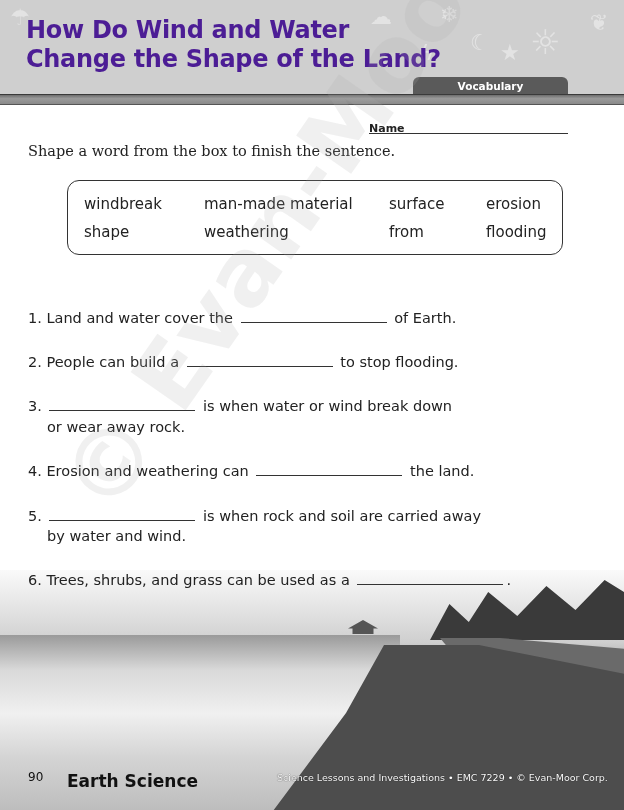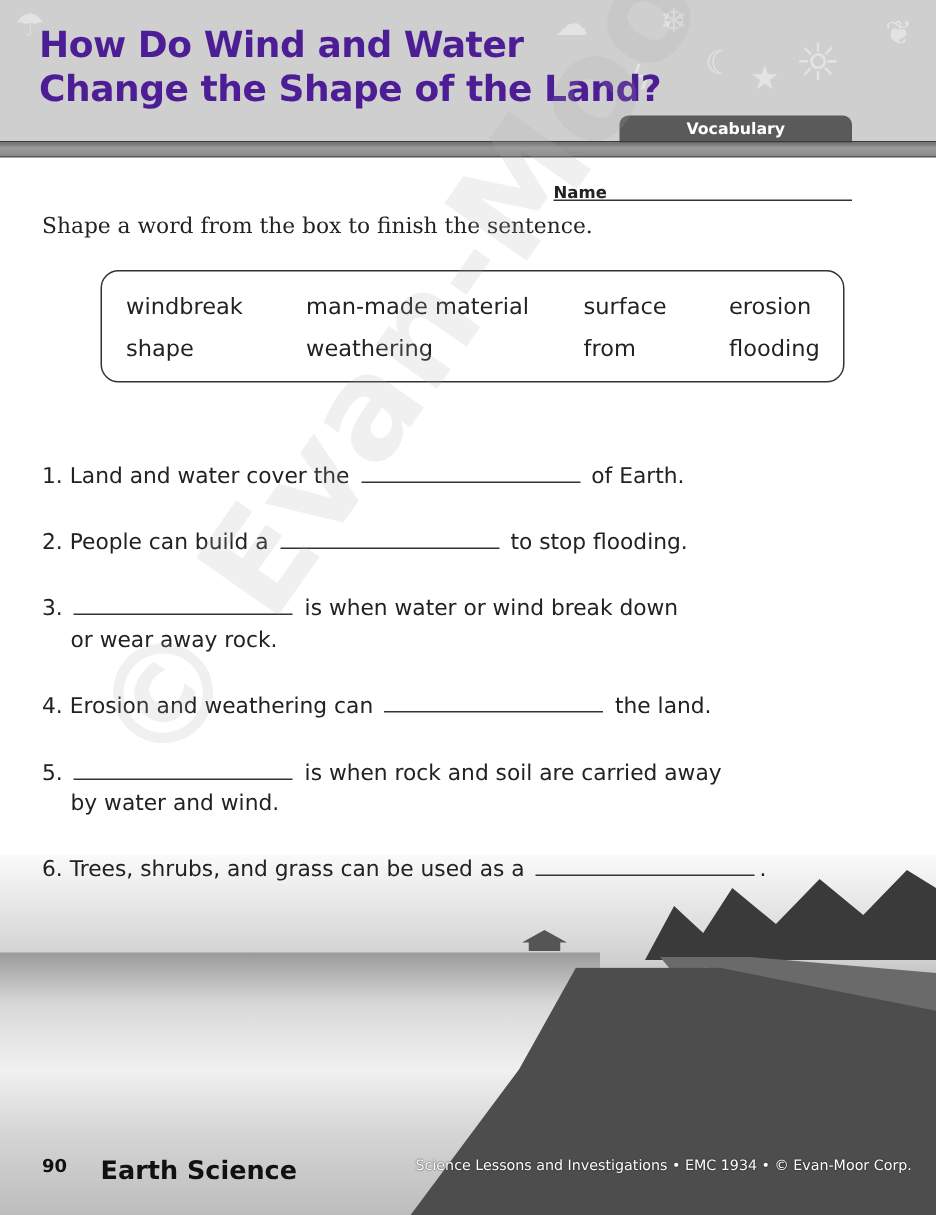--- a/index.html
+++ b/index.html
@@ -17,21 +17,21 @@
   .q { position:absolute; left:28px; font-size:14.5px; color:#222; white-space:nowrap;margin-top:24px; }
   .blank { display:inline-block; border-bottom:1px solid #333; height:1px; vertical-align:baseline; margin:0 3px; }
   .photo { position:absolute; left:0; top:570px; width:624px; height:240px; overflow:hidden;
     background:linear-gradient(180deg,#fafafa 0%,#dedede 20%,#cfcfcf 30%,#bcbcbc 35%,#e8e8e8 45%,#d0d0d0 60%,#bdbdbd 80%,#a8a8a8 100%); }
   .sea { position:absolute; left:0; top:65px; width:400px; height:175px; background:linear-gradient(180deg,#9a9a9a 0%,#d9d9d9 20%,#f0f0f0 45%,#d4d4d4 70%,#bdbdbd 100%); }
   .rocks { position:absolute; left:270px; top:75px; width:380px; height:170px; background:#4d4d4d; clip-path:polygon(30% 0,55% 0,100% 20%,100% 100%,0 100%,20% 40%); }
   .road { position:absolute; left:440px; top:68px; width:200px; height:120px; background:#6a6a6a; clip-path:polygon(0 0,30% 0,100% 10%,100% 100%,55% 100%,20% 40%); }
   .roadline { position:absolute; left:470px; top:75px; width:180px; height:2px; background:#ddd; transform:rotate(22deg); transform-origin:left; }
   .trees { position:absolute; left:430px; top:10px; width:194px; height:60px; background:#3a3a3a; clip-path:polygon(0 100%,10% 40%,20% 70%,30% 20%,45% 60%,60% 10%,75% 50%,90% 0,100% 20%,100% 100%); }
   .gazebo { position:absolute; left:348px; top:50px; width:30px; height:14px; background:#555; clip-path:polygon(50% 0,100% 60%,85% 60%,85% 100%,15% 100%,15% 60%,0 60%); }
-  .footer-page { position:absolute; left:28px; top:770px; font-size:12px; font-weight:bold; color:#111; }
+  .footer-page { position:absolute; left:28px; top:770px; font-size:12px; font-weight:normal; color:#111; }
   .footer-section { position:absolute; left:67px; top:771px; font-size:17px; font-weight:bold; color:#111; }
   .footer-credit { position:absolute; left:277px; top:772px; font-size:9.5px; color:#fff; text-shadow:0 0 1px #000; }
   .watermark { position:absolute; left:40px; top:470px; font-size:92px; font-weight:bold; color:rgba(170,170,170,0.18); transform:rotate(-55deg); transform-origin:left top; white-space:nowrap; pointer-events:none; }
 </style>
 </head>
 <body>
 
 <div class="header">
   <span class="doodle" style="left:10px;top:5px">☂</span>
   <span class="doodle" style="left:370px;top:4px">☁</span>
@@ -112,13 +112,13 @@
 <div class="q" style="top:548px">
   <span>6.</span>
   <span>Trees, shrubs, and grass can be used as a</span>
   <span class="blank" style="width:146px"></span><span>.</span>
 </div>
 
 <div class="watermark">© Evan-Moor Corporation</div>
 
 <div class="footer-page">90</div>
 <div class="footer-section">Earth Science</div>
-<div class="footer-credit">Science Lessons and Investigations • EMC 1934 • © Evan-Moor Corp.</div>
+<div class="footer-credit">Science Lessons and Investigations • EMC 7229 • © Evan-Moor Corp.</div>
 
 </body></html>

